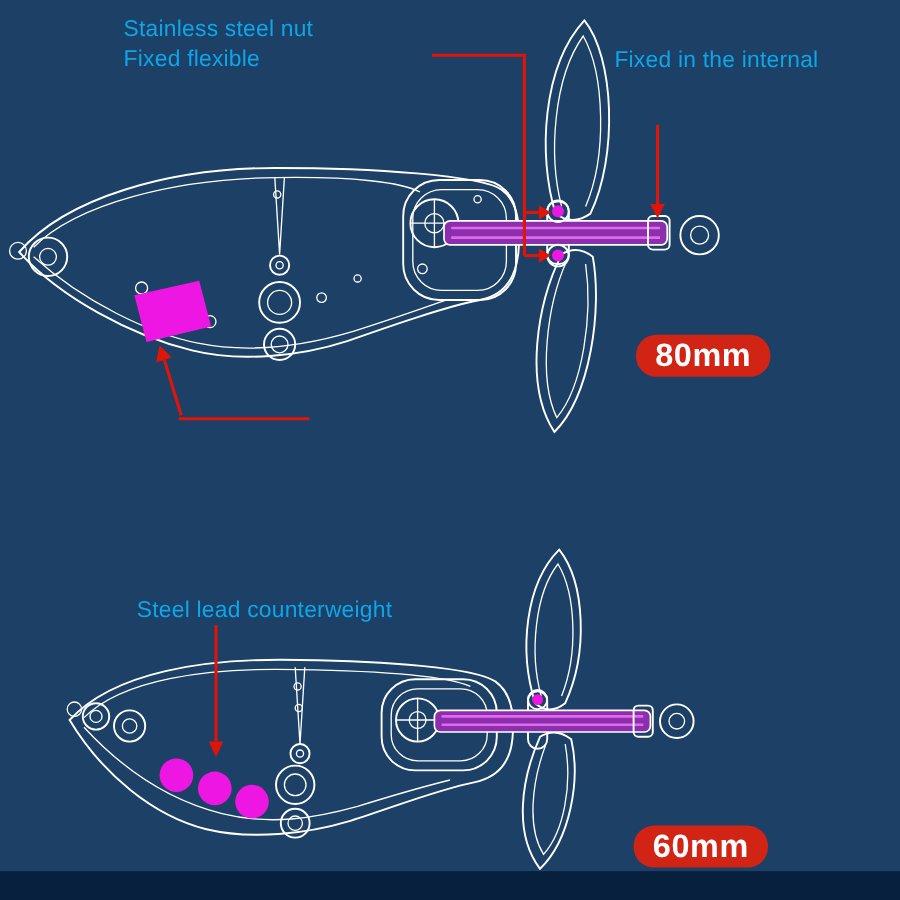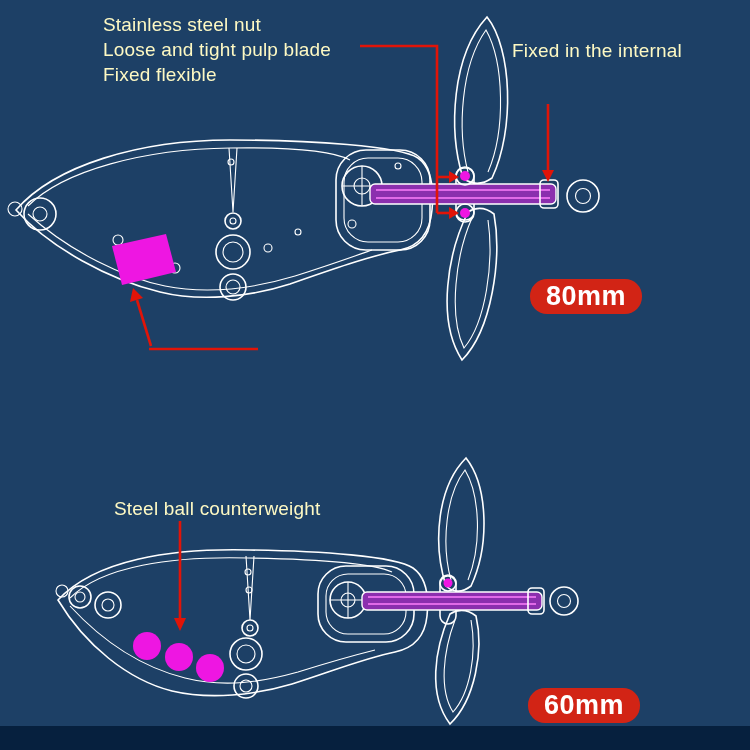--- a/index.html
+++ b/index.html
@@ -1,21 +1,21 @@
 <!DOCTYPE html>
 <html><head>
 <meta charset="utf-8">
 <style>
   html,body{margin:0;padding:0;background:#1d4066;}
   .canvas{
     position:relative;width:750px;height:750px;background:#1d4066;
     overflow:hidden;font-family:"Liberation Sans",sans-serif;
   }
   .drawing{position:absolute;left:0;top:0;}
-  .label{position:absolute;color:#fef9c3;font-size:19px;line-height:25px;font-weight:400;letter-spacing:0.2px;}
+  .label{position:absolute;color:#0ea5e9;font-size:19px;line-height:25px;font-weight:400;letter-spacing:0.2px;}
   .label div{white-space:nowrap;}
   .badge{
     position:absolute;background:#d22415;color:#ffffff;font-weight:bold;
     font-size:27px;border-radius:17px;width:112px;height:35px;
     display:flex;align-items:center;justify-content:center;letter-spacing:0.5px;
   }
   .bottom-strip{position:absolute;left:0;bottom:0;width:750px;height:24px;background:#06203e;}
   
   .w{stroke:#ffffff;fill:none;stroke-width:1.6;}
   .wt{stroke:#ffffff;fill:none;stroke-width:1.1;}
@@ -169,30 +169,29 @@
       <polygon class="redf" points="133,288 143,298 130,302"></polygon>
       <line class="red" x1="149" y1="349" x2="258" y2="349"></line>
 
       <line class="red" x1="180" y1="521" x2="180" y2="618"></line>
       <polygon class="redf" points="174,618 186,618 180,631"></polygon>
     </g>
   </svg>
 
   <div class="label" style="left:103px;top:12px;">
     <div>Stainless steel nut</div>
-    <div>Loose and tight pulp blade</div>
     <div>Fixed flexible</div>
   </div>
 
   <div class="label" style="left:512px;top:38px;">
     <div>Fixed in the internal</div>
   </div>
 
 
   <div class="label" style="left:114px;top:496px;">
-    <div>Steel ball counterweight</div>
+    <div>Steel lead counterweight</div>
   </div>
 
   <div class="badge" style="left:530px;top:279px;text-align:right;">80mm</div>
   <div class="badge" style="left:528px;top:665px;margin-top:23px;">60mm</div>
 
   <div class="bottom-strip"></div>
 </div>
 
 </body></html>

